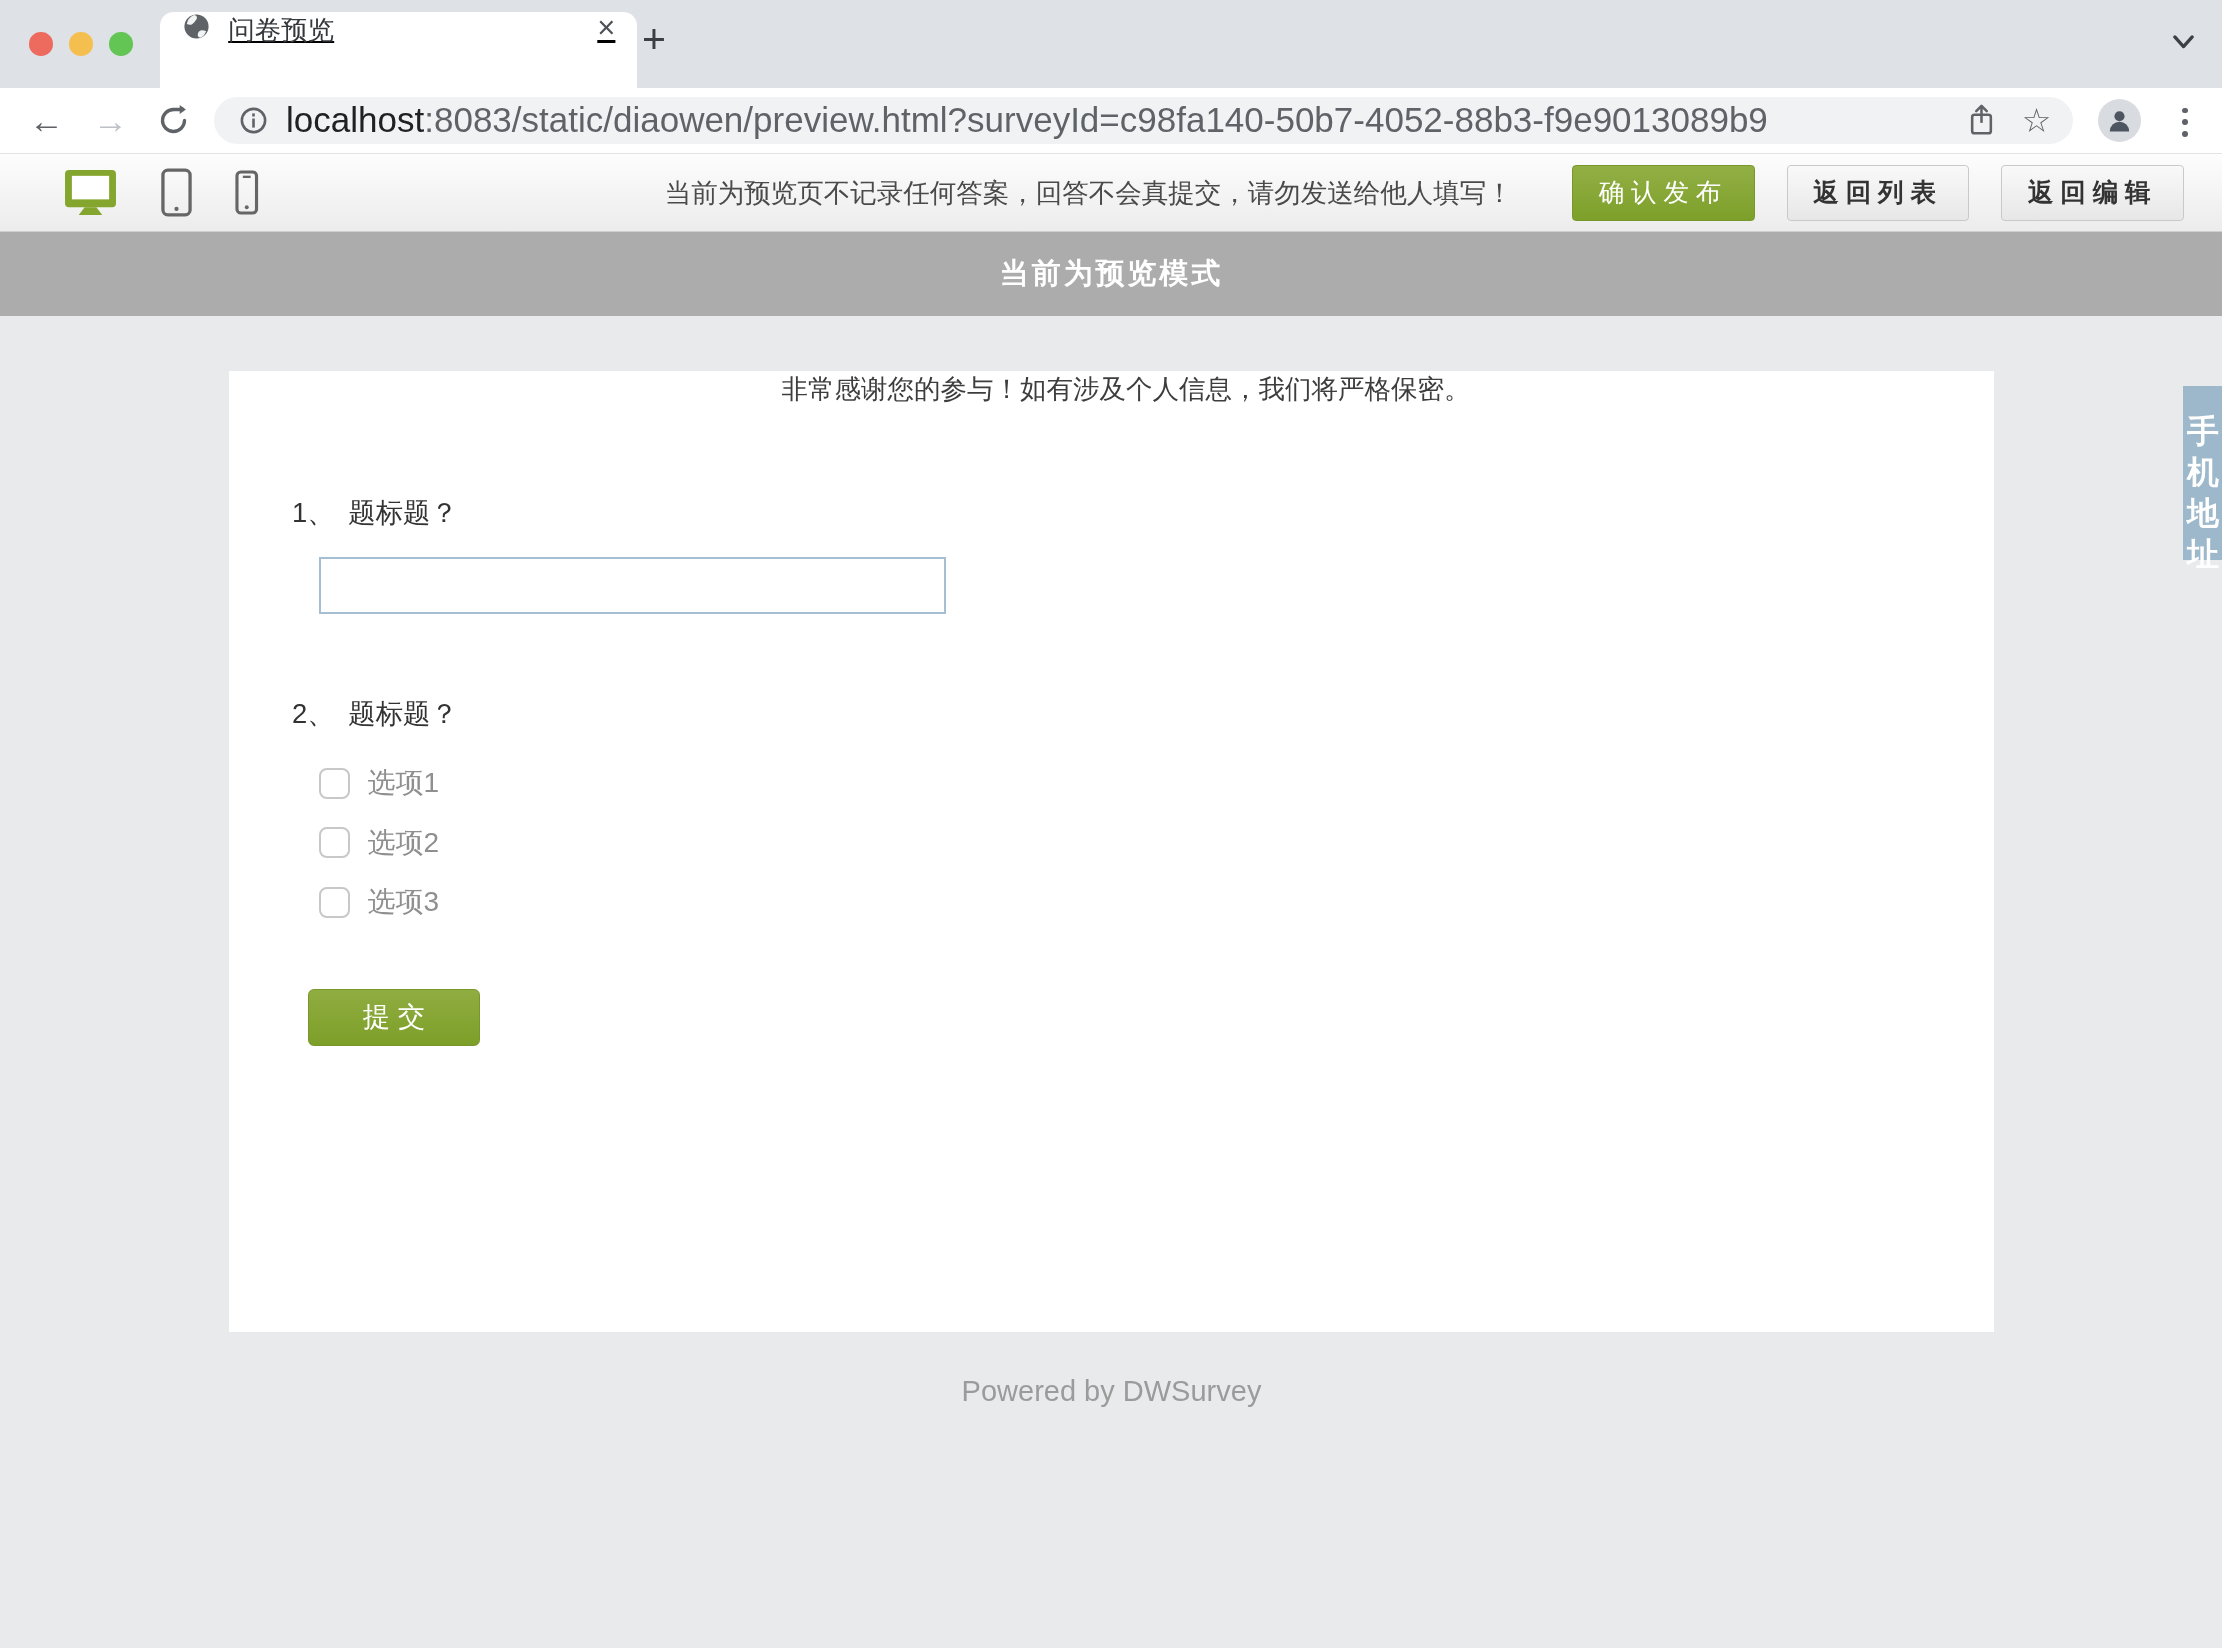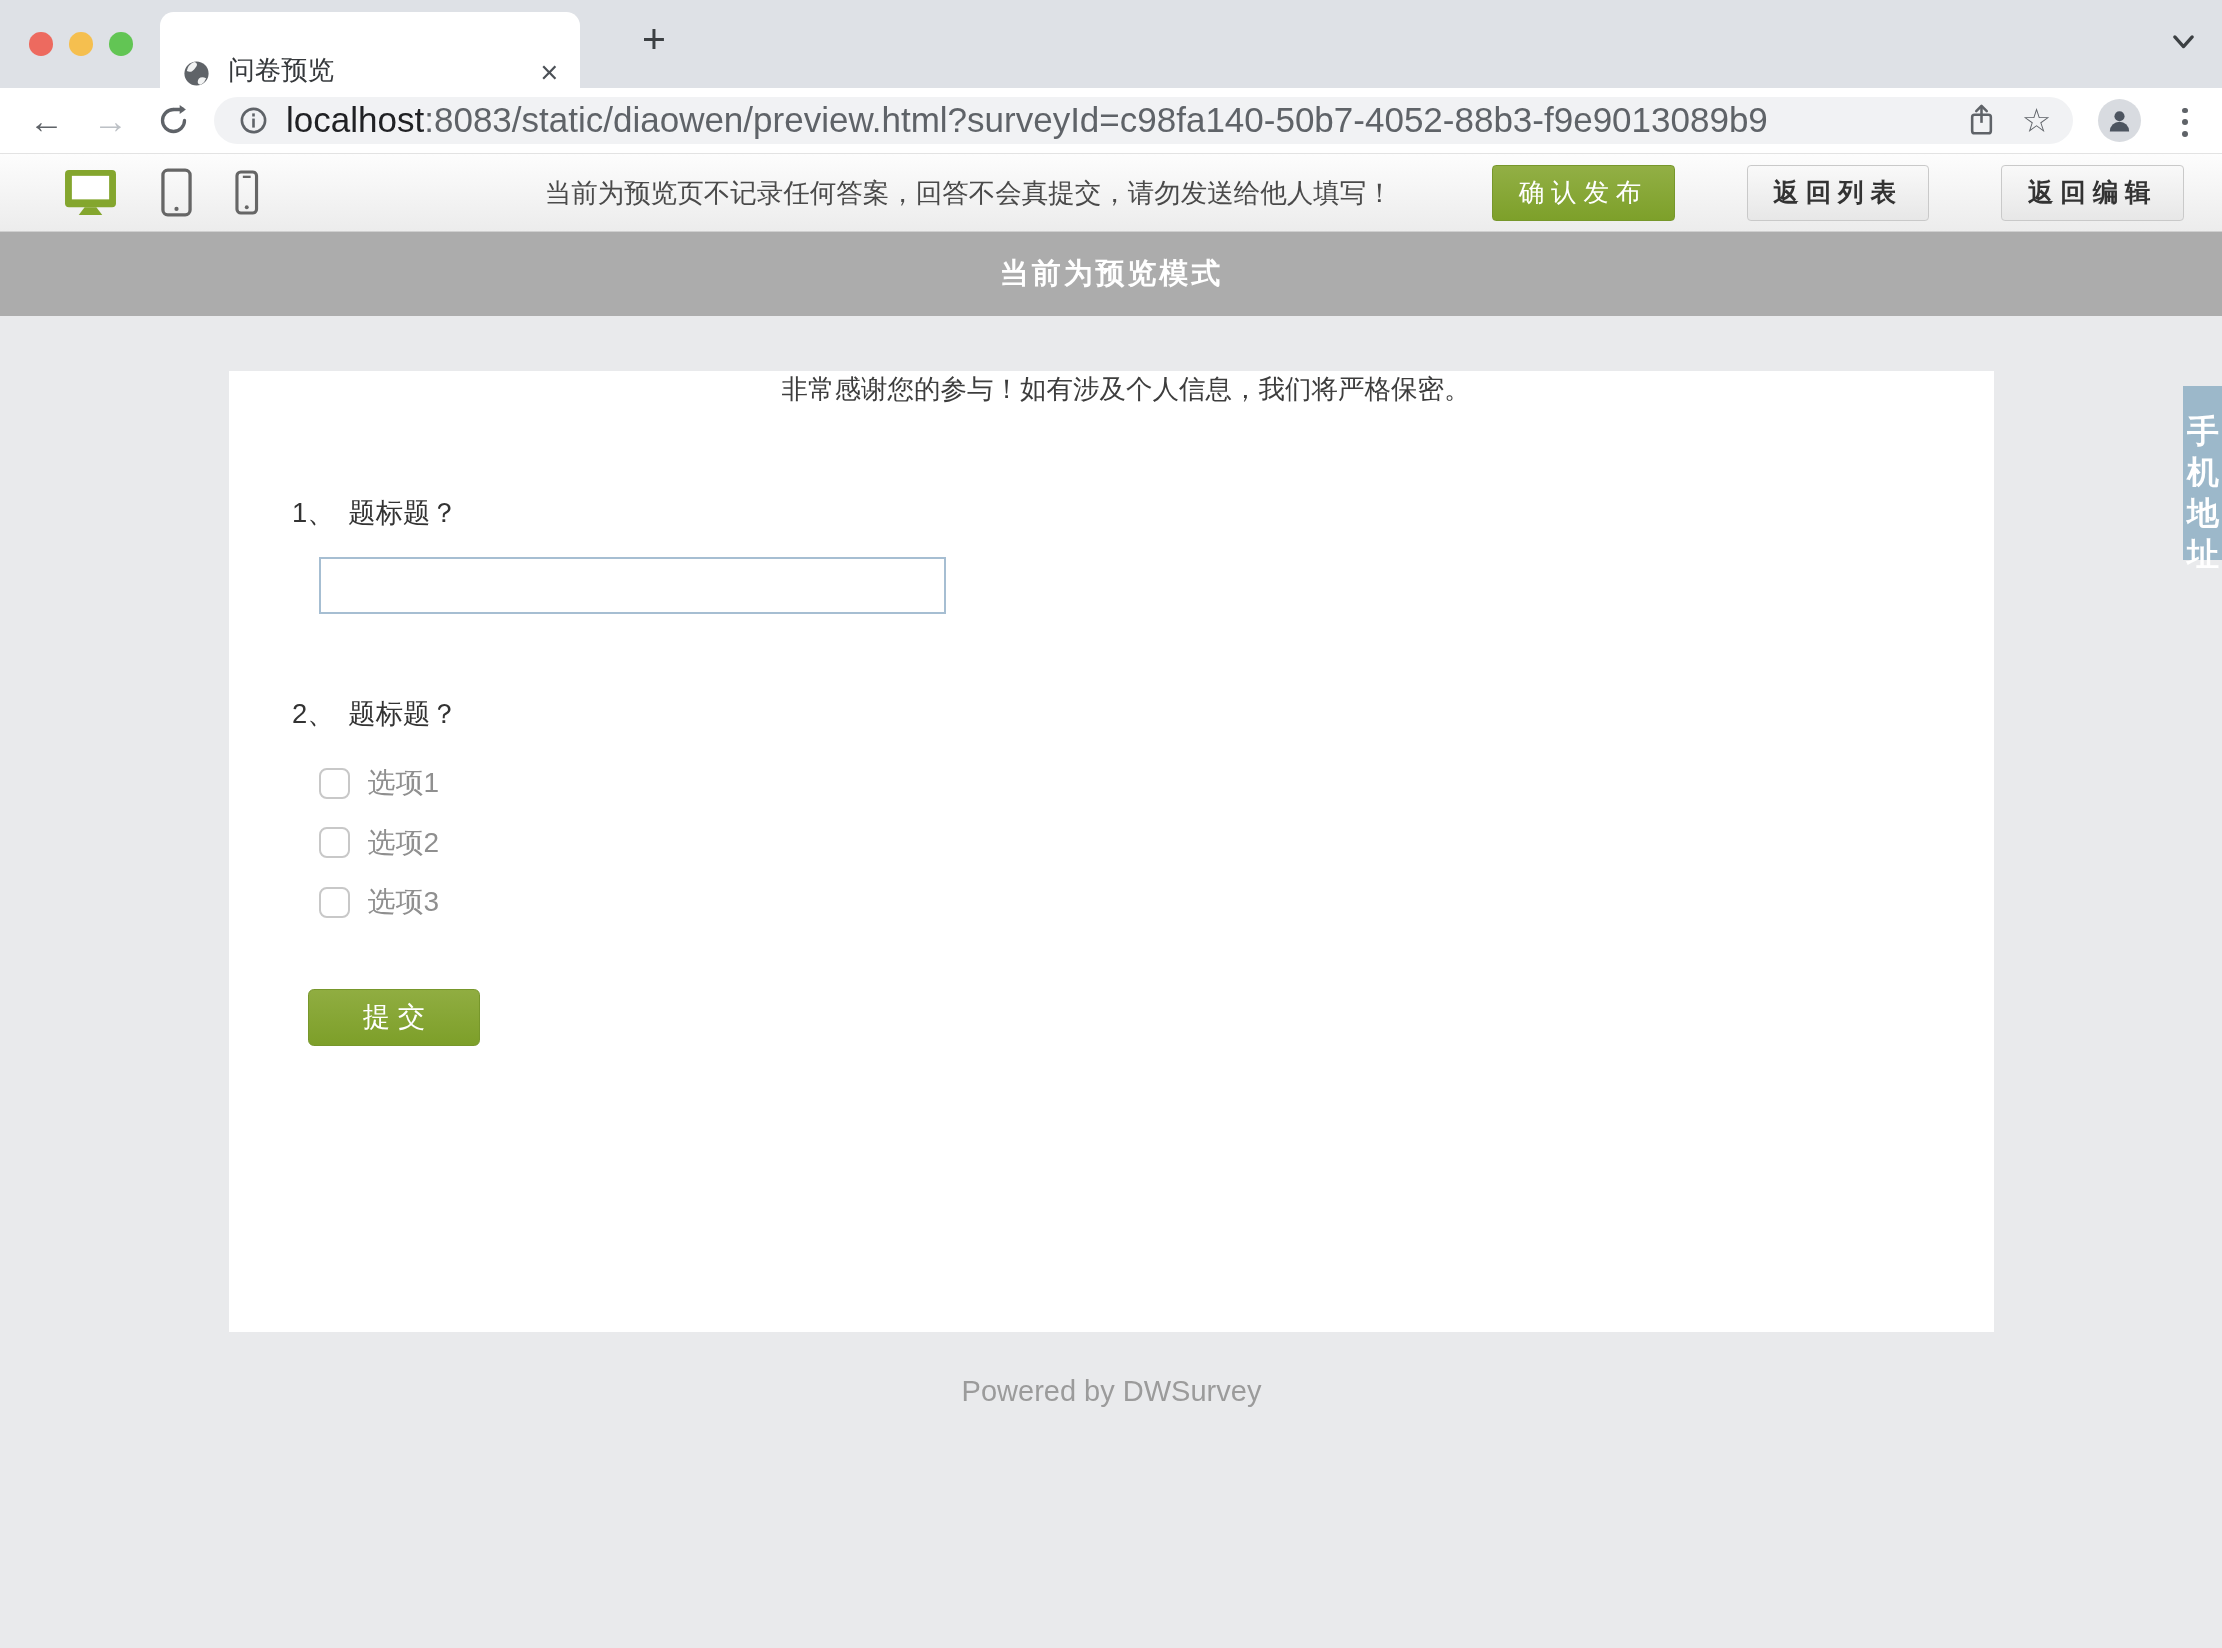--- a/index.html
+++ b/index.html
@@ -4,22 +4,22 @@
 <style>
   * { margin:0; padding:0; box-sizing:border-box; }
   html,body { width:2223px; height:1649px; overflow:hidden;
     font-family:"Liberation Sans","DejaVu Sans",sans-serif; background:#e9eaec; }
 
   
   .tabstrip { position:relative; height:88px; background:#dee1e6; }
   .lights { position:absolute; left:29px; top:32px; display:flex; gap:16.7px; }
   .light { width:23.5px; height:23.5px; border-radius:50%; }
   .light.red{ background:#ed6a5f; } .light.yellow{ background:#f5bf4f; } .light.green{ background:#62c554; }
-  .tab { position:absolute; left:160px; top:11.8px; width:420px; height:76px; background:#fff;
-    border-radius:13.7px 13.7px 0 0; display:flex; align-items:flex-end; padding:0 21.6px; }
+  .tab { position:absolute; left:160px; top:11.8px; width:477px; height:76px; background:#fff;
+    border-radius:13.7px 13.7px 0 0; display:flex; align-items:flex-start; padding:0 21.6px;text-decoration:underline; }
   .tab-title { margin-left:17.6px; font-size:26.5px; color:#35383b; white-space:nowrap; }
   .tab-close { margin-left:auto; font-size:31px; color:#4c5157; line-height:1; cursor:default; }
   .newtab { position:absolute; left:642px; top:15.7px; font-size:41px; font-weight:300; color:#3c4043; }
   .tab-chevron { position:absolute; right:25.5px; top:31px; }
 
   
   .navbar { position:relative; height:65px; background:#fff; }
   .nav-icons { position:absolute; left:29px; top:0; height:65px; display:flex; align-items:center; gap:29px; }
   .nav-glyph { font-size:35px; color:#5f6368; line-height:1; }
   .nav-glyph.disabled { color:#bdc1c6; }
@@ -30,21 +30,21 @@
   .omni-right { margin-left:auto; display:flex; align-items:center; gap:25.5px; }
   .star { font-size:33px; color:#5f6368; line-height:1; }
   .avatar { position:absolute; right:82px; top:10.8px; width:43px; height:43px; border-radius:50%;
     background:#d8dbe0; display:flex; align-items:center; justify-content:center; }
   .kebab { position:absolute; right:35px; top:19.6px; display:flex; flex-direction:column; gap:5.9px; }
   .kebab i { width:5.9px; height:5.9px; border-radius:50%; background:#5f6368; }
 
   
   .toolbar { height:79px; background:linear-gradient(#fdfdfd,#ececec);
     border-top:1px solid #e3e3e3; border-bottom:1px solid #cfcfcf;
-    display:flex; align-items:center; padding:0 39px 0 63px;gap:40px; }
+    display:flex; align-items:center; padding:0 39px 0 63px; }
   .devices { display:flex; align-items:center; }
   .dev { display:flex; align-items:center; }
   .dev + .dev { margin-left:43px; }
   .warning { margin-left:auto; margin-right:27.4px; font-size:26.5px; color:#4a4a4a; white-space:nowrap; }
   .tb-btn { height:56px; padding:0 25.5px; font-size:25.5px; letter-spacing:6.9px; border-radius:3.9px;
     display:flex; align-items:center; justify-content:center; margin-left:32px; cursor:default; white-space:nowrap; }
   .tb-btn.green { background:linear-gradient(#92af45,#7da02a); border:1px solid #77972b; color:#fff; }
   .tb-btn.gray { background:linear-gradient(#f9f9f9,#e7e7e7); border:1px solid #c9c9c9; color:#333;font-weight:bold; }
 
   

